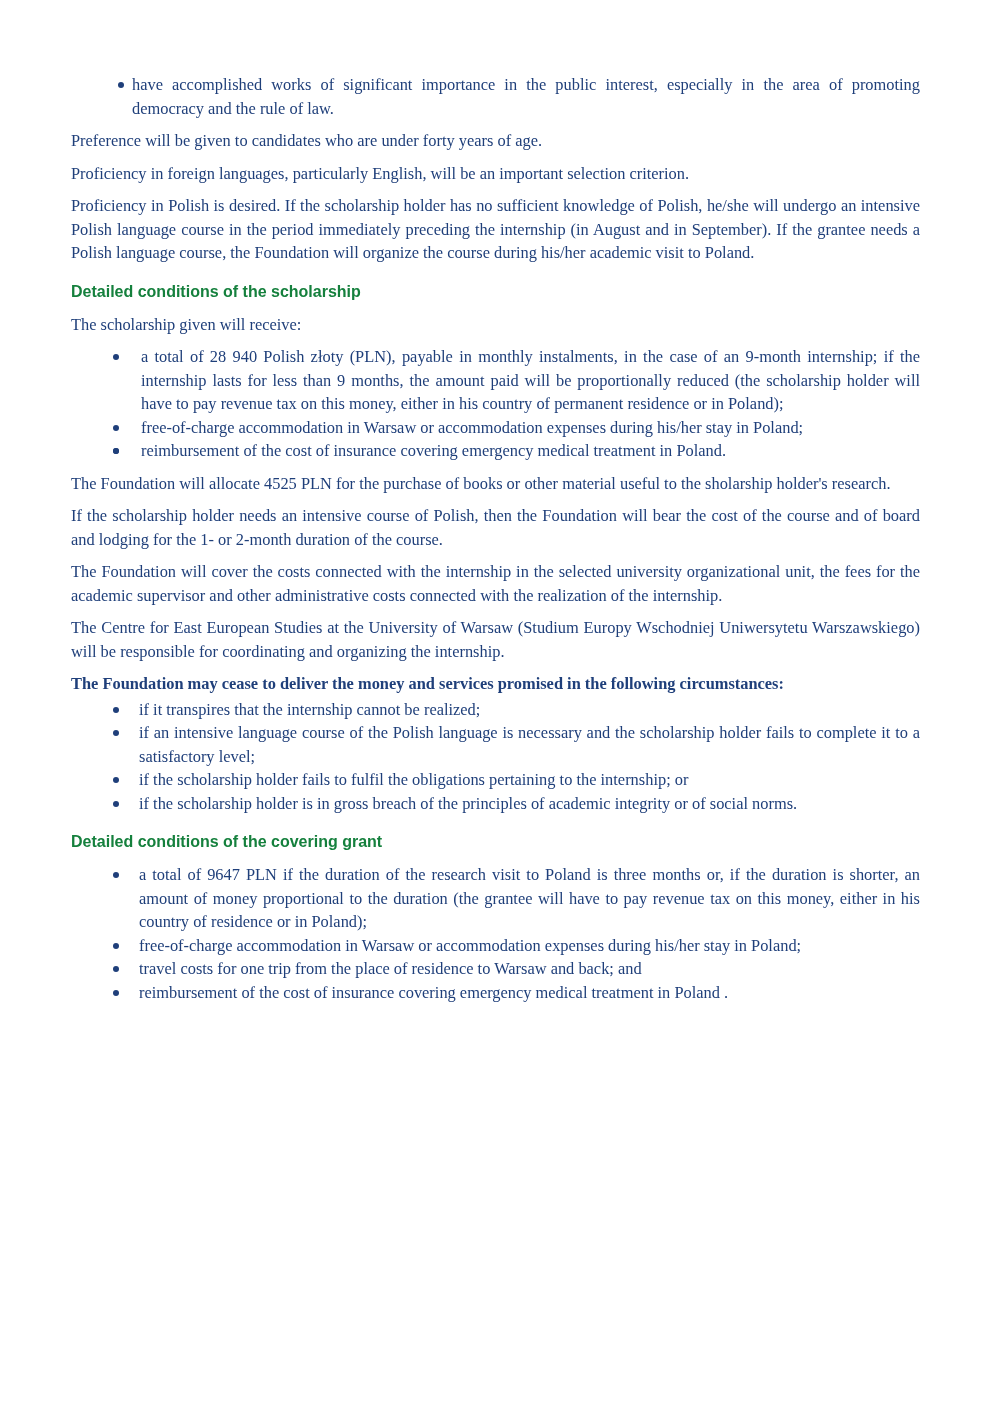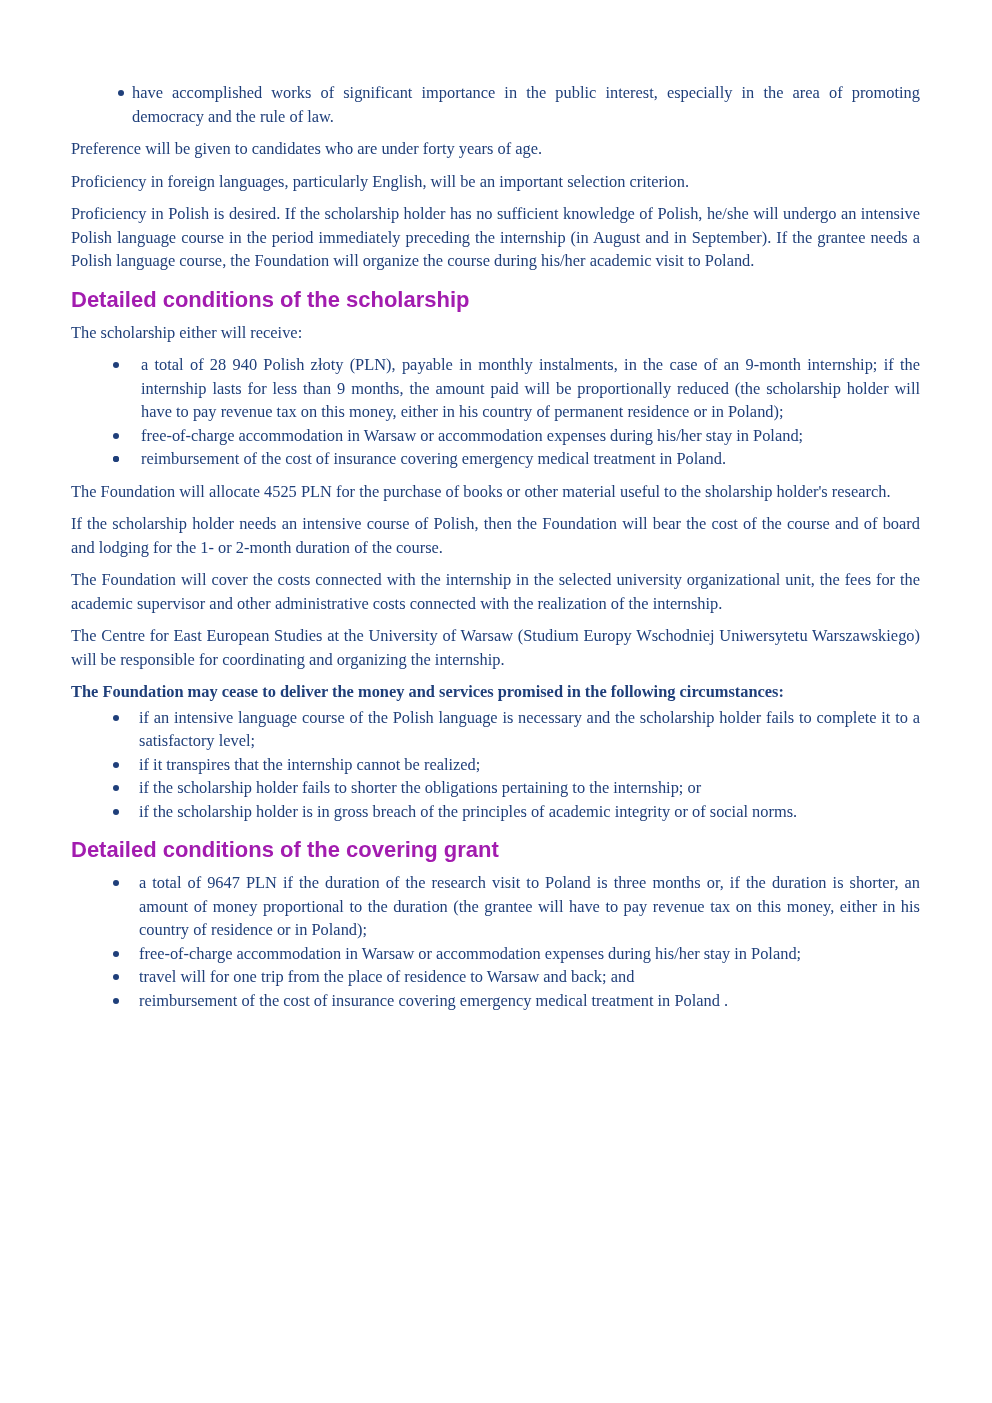--- a/index.html
+++ b/index.html
@@ -1,29 +1,29 @@
 <!DOCTYPE html>
 <html><head>
 <meta charset="utf-8">
 <style>
   html, body { margin: 0; padding: 0; background: #ffffff; }
   body { width: 992px; height: 1403px; position: relative; overflow: hidden; }
   .page {
-    position: absolute; left: 71px; top: 81px; width: 849px;
+    position: absolute; left: 71px; top: 73px; width: 849px;
     color: #1f3f7a;
     font-family: "Liberation Serif", serif;
     font-size: 16.4px;
     line-height: 23.5px;
   }
   p { margin: 0 0 9px 0; text-align: justify; }
   h2 {
     font-family: "Liberation Sans", sans-serif;
     font-weight: bold;
-    font-size: 22px;
-    color: #a21caf;
+    font-size: 16px;
+    color: #15803d;
     margin: 15px 0 9px 0;
     line-height: 24px;
   }
   ul { list-style: none; margin: 0 0 9px 0; padding: 0; }
   li { position: relative; text-align: justify; }
   .list-a li { padding-left: 70px; }
   .list-a li .bullet { left: 42px; }
   .list-b li { padding-left: 68px; }
   .list-b li .bullet { left: 42px; }
   .list-top li { padding-left: 61px; }
@@ -41,42 +41,42 @@
 
   <ul class="list-top">
     <li><span class="bullet"></span><span>have accomplished works of significant importance in the public interest, especially in the area of promoting democracy and the rule of law.</span></li>
   </ul>
 
   <p>Preference will be given to candidates who are under forty years of age.</p>
   <p>Proficiency in foreign languages, particularly English, will be an important selection criterion.</p>
   <p>Proficiency in Polish is desired.  If the scholarship holder has no sufficient knowledge of Polish, he/she will undergo an intensive Polish language course in the period immediately preceding the internship (in August and in September). If the grantee needs a Polish language course, the Foundation will organize the course during his/her academic visit to Poland.</p>
 
   <h2>Detailed conditions of the scholarship</h2>
-  <p>The scholarship either will receive:</p>
+  <p>The scholarship given will receive:</p>
   <ul class="list-a">
     <li><span class="bullet"></span><span>a total of 28 940 Polish złoty (PLN), payable in monthly instalments, in the case of an 9-month internship; if the internship lasts for less than 9 months, the amount paid will be proportionally reduced (the scholarship holder will have to pay revenue tax on this money, either in his country of permanent residence or in Poland);</span></li>
     <li><span class="bullet"></span><span>free-of-charge accommodation in Warsaw or accommodation expenses during his/her stay in Poland;</span></li>
     <li><span class="bullet"></span></li>
     <li><span class="bullet"></span><span>reimbursement of the cost of insurance covering emergency medical treatment in Poland.</span></li>
   </ul>
 
   <p>The Foundation will allocate 4525 PLN for the purchase of books or other material useful to the sholarship holder's research.</p>
   <p>If the scholarship holder needs an intensive course of Polish, then the Foundation will bear the cost of the course and of board and lodging for the 1- or 2-month duration of the course.</p>
   <p>The Foundation will cover the costs connected with the internship in the selected university organizational unit, the fees for the academic supervisor and other administrative costs connected with the realization of the internship.</p>
   <p>The Centre for East European Studies at the University of Warsaw (Studium Europy Wschodniej Uniwersytetu Warszawskiego) will be responsible for coordinating and organizing the internship.</p>
 
   <p class="tight">The Foundation may cease to deliver the money and services promised in the following circumstances:</p>
   <ul class="list-b">
+    <li><span class="bullet"></span><span>if it transpires that the internship cannot be realized;</span></li>
     <li><span class="bullet"></span><span>if an intensive language course of the Polish language is necessary and the scholarship holder fails to complete it to a satisfactory level;</span></li>
-    <li><span class="bullet"></span><span>if it transpires that the internship cannot be realized;</span></li>
-    <li><span class="bullet"></span><span>if the scholarship holder fails to shorter the obligations pertaining to the internship; or</span></li>
+    <li><span class="bullet"></span><span>if the scholarship holder fails to fulfil the obligations pertaining to the internship; or</span></li>
     <li><span class="bullet"></span><span>if the scholarship holder is in gross breach of the principles of academic integrity or of social norms.</span></li>
   </ul>
 
   <h2>Detailed conditions of the covering grant</h2>
   <ul class="list-b">
     <li><span class="bullet"></span><span>a total of 9647 PLN if the duration of the research visit to Poland is three months or, if the duration is shorter, an amount of money proportional to the duration (the grantee will have to pay revenue tax on this money, either in his country of residence or in Poland);</span></li>
     <li><span class="bullet"></span><span>free-of-charge accommodation in Warsaw or accommodation expenses during his/her stay in Poland;</span></li>
-    <li><span class="bullet"></span><span>travel will for one trip from the place of residence to Warsaw and back; and</span></li>
+    <li><span class="bullet"></span><span>travel costs for one trip from the place of residence to Warsaw and back; and</span></li>
     <li><span class="bullet"></span><span>reimbursement of the cost of insurance covering emergency medical treatment in Poland .</span></li>
   </ul>
 
 </div>
 
 </body></html>

